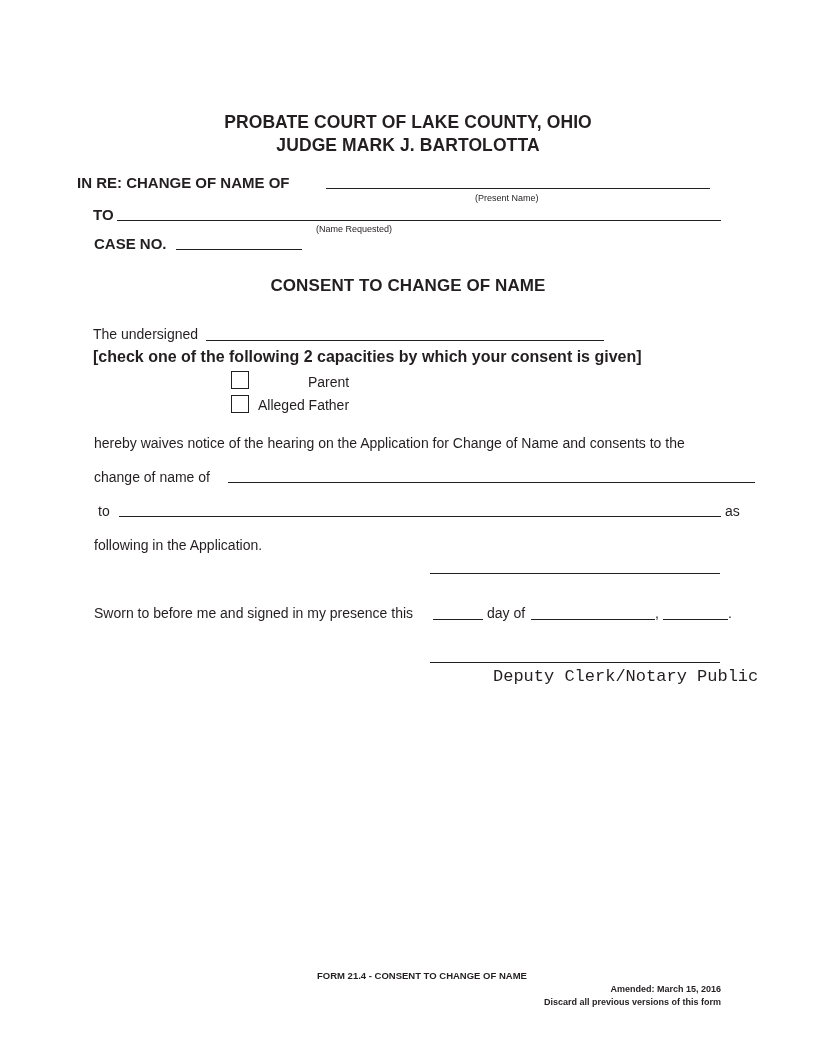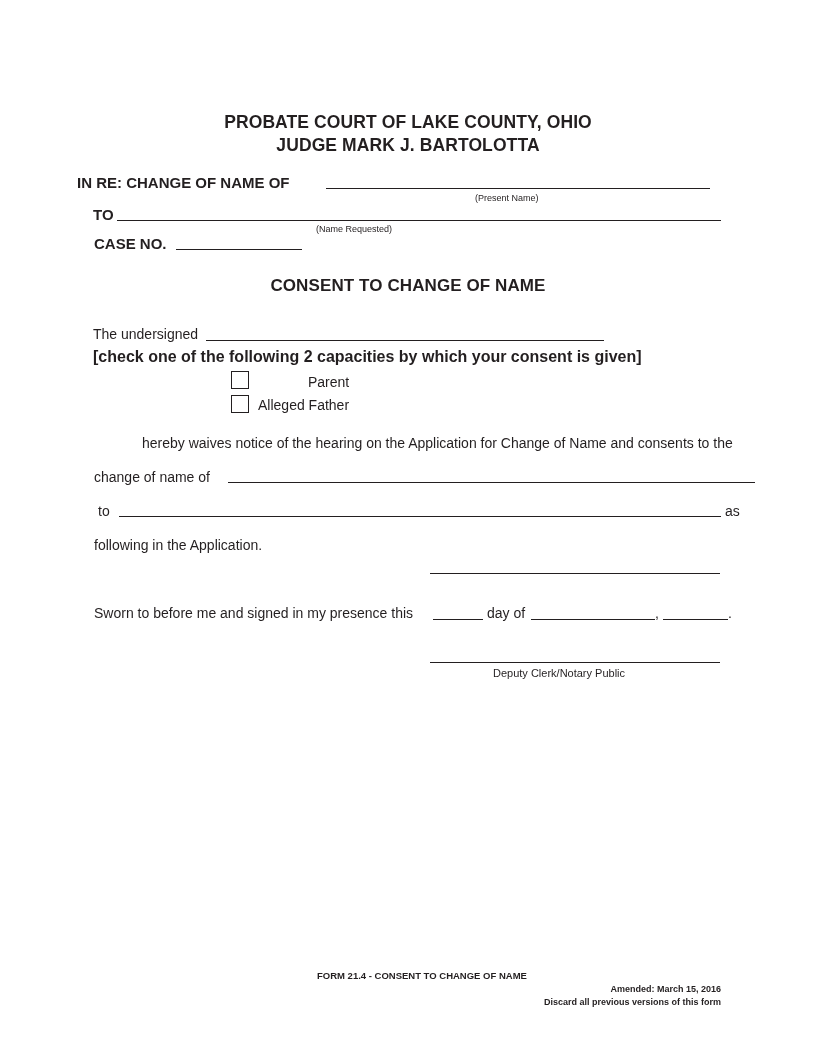--- a/index.html
+++ b/index.html
@@ -38,21 +38,21 @@
 <input class="field" style="left: 206px; top: 325px; width: 398px;" value="">
 
 <div class="abs" style="left:93px; top:348px; font-size:16px; font-weight:bold;">[check one of the following 2 capacities by which your consent is given]</div>
 
 <div class="checkbox" style="left:231px; top:371px;"></div>
 <div class="abs body14" style="left:268px; top:374px;margin-left:40px;">Parent</div>
 
 <div class="checkbox" style="left:231px; top:395px;"></div>
 <div class="abs body14" style="left:258px; top:397px;">Alleged Father</div>
 
-<div class="abs body14" style="left:94px; top:435px;margin-left:48px;">hereby waives notice of the hearing on the Application for Change of Name and consents to the</div>
+<div class="abs body14" style="left:94px; top:435px;">hereby waives notice of the hearing on the Application for Change of Name and consents to the</div>
 
 <div class="abs body14" style="left:94px; top:469px;">change of name of</div>
 <input class="field" style="left: 228px; top: 467px; width: 527px;" value="">
 
 <div class="abs body14" style="left:98px; top:503px;">to</div>
 <input class="field" style="left: 119px; top: 501px; width: 602px;" value="">
 <div class="abs body14" style="left:725px; top:503px;">as</div>
 
 <div class="abs body14" style="left:94px; top:537px;">following in the Application.</div>
 
@@ -60,17 +60,17 @@
 
 <div class="abs body14" style="left:94px; top:605px;">Sworn to before me and signed in my presence this</div>
 <input class="field" style="left: 433px; top: 604px; width: 50px;" value="">
 <div class="abs body14" style="left:487px; top:605px;">day of</div>
 <input class="field" style="left: 531px; top: 604px; width: 124px;" value="">
 <div class="abs body14" style="left:655px; top:605px;">,</div>
 <input class="field" style="left: 663px; top: 604px; width: 65px;" value="">
 <div class="abs body14" style="left:728px; top:605px;">.</div>
 
 <input class="field" style="left: 430px; top: 647px; width: 290px;" value="">
-<div class="abs" style="left:493px; top:667px; font-size:11px;">Deputy Clerk/Notary Public</div>
+<div class="abs" style="left:493px; top:667px; font-size:17px;font-family:Liberation Mono, monospace;">Deputy Clerk/Notary Public</div>
 
 <div class="abs footer-form" style="left:289px; top:970px;">FORM 21.4 - CONSENT TO CHANGE OF NAME</div>
 <div class="abs footer-right" style="right:95px; top:984px;">Amended: March 15, 2016</div>
 <div class="abs footer-right" style="right:95px; top:997px;">Discard all previous versions of this form</div>
 
 </body></html>

